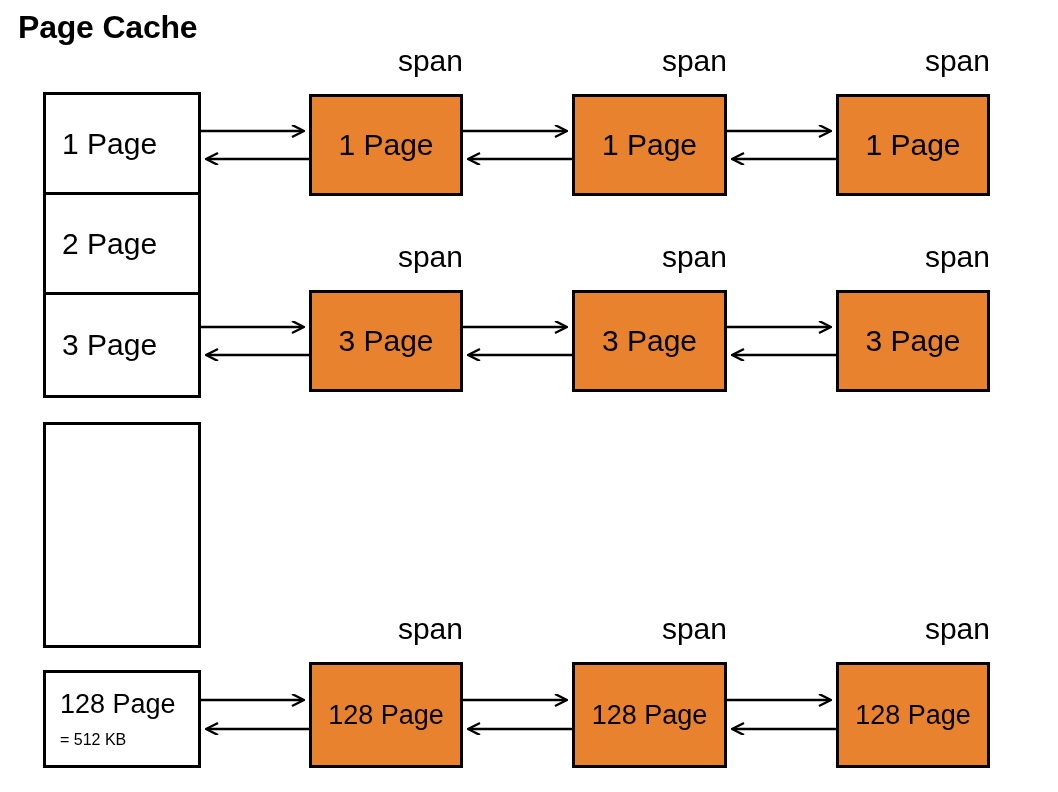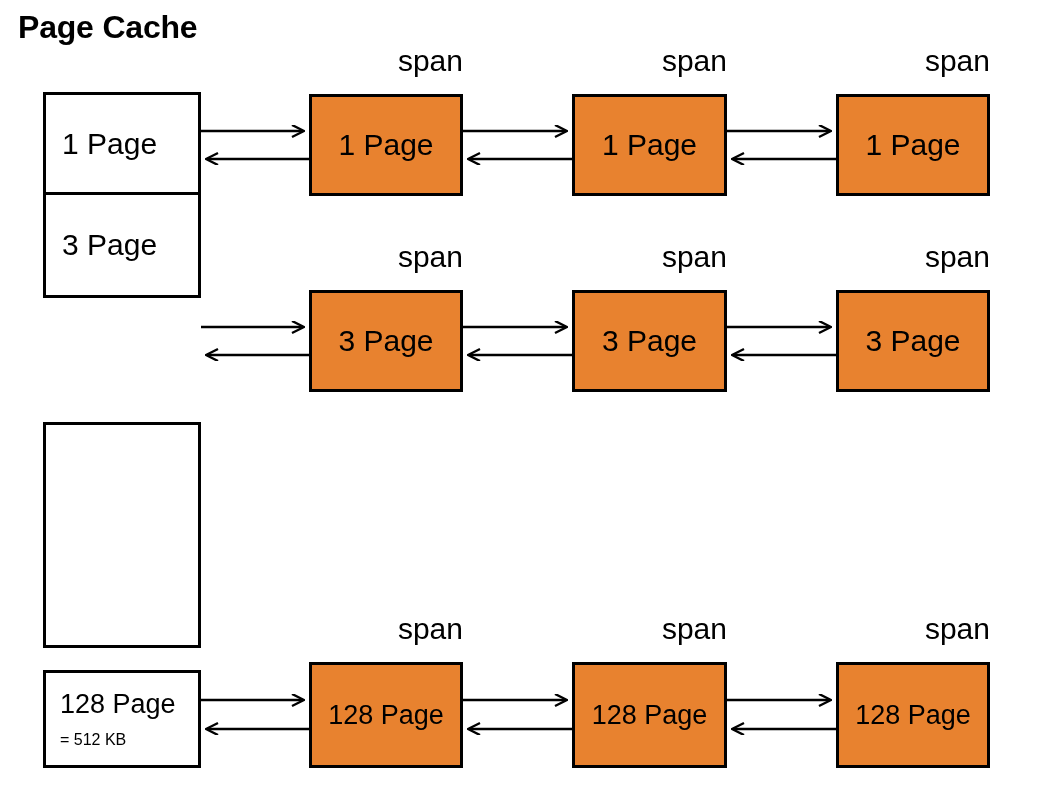--- a/index.html
+++ b/index.html
@@ -128,20 +128,23 @@
 </head>
 <body>
 
 <div id="diagram-root">
 
   <div class="page-title">Page Cache</div>
 
   <div class="sizeclass-table">
     <div class="sizeclass-row">
       <span>1 Page</span>
+    </div>
+    <div class="sizeclass-row">
+      <span>2 Page</span>
     </div>
     <div class="sizeclass-row">
       <span>3 Page</span>
     </div>
   </div>
 
   <div class="sizeclass-empty-box">
     <span></span>
   </div>
 

